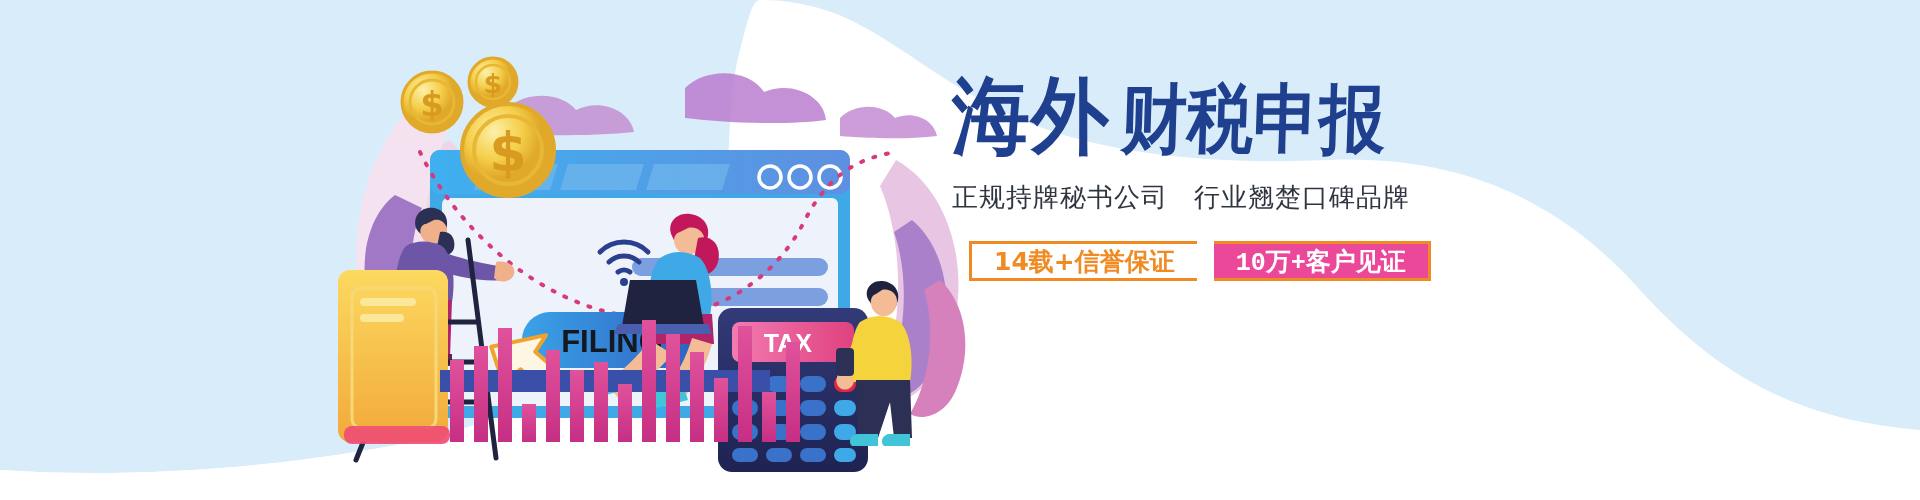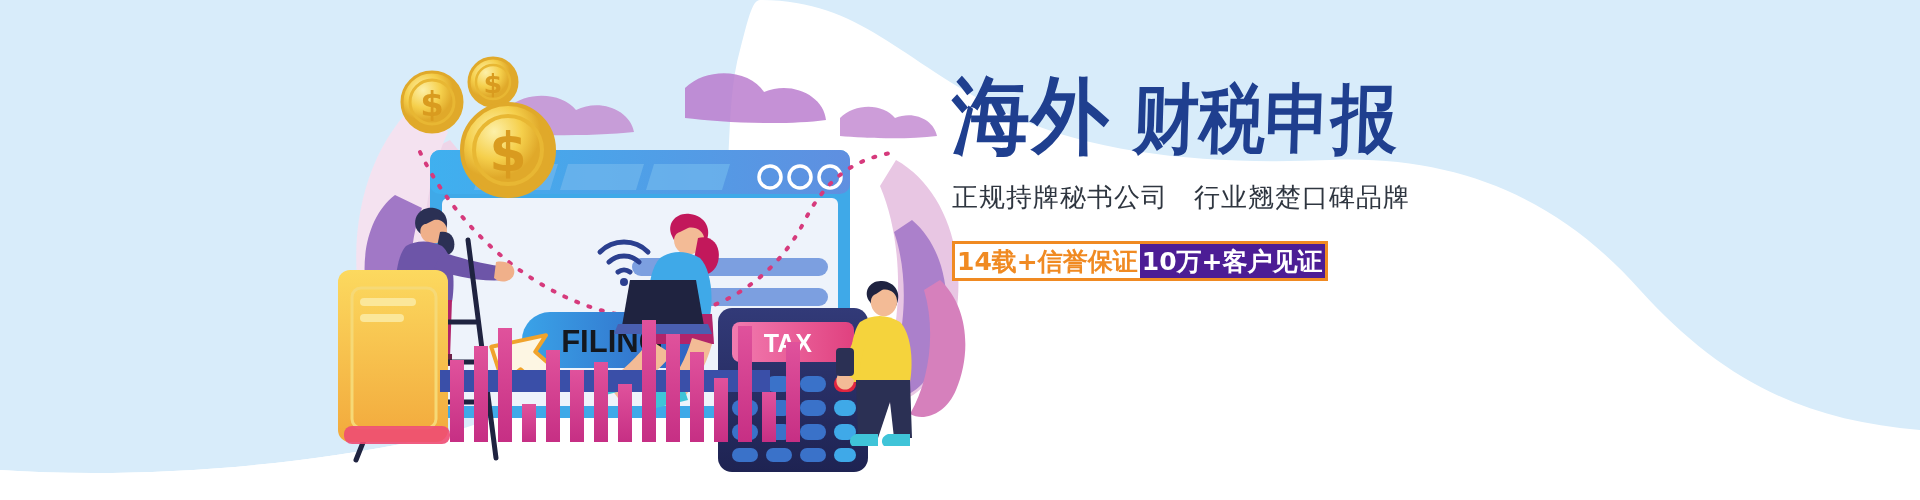--- a/index.html
+++ b/index.html
@@ -24,21 +24,21 @@
     width:680px; height:420px;
   }
   .illus svg{ display:block; width:680px; height:420px; overflow:visible; }
 
   
   .copy{
     position:absolute; left:952px; top:80px;
     width:640px;
   }
   .headline{
-    display:flex; align-items:flex-end; gap:16px;
+    display:flex; align-items:flex-end; gap:4px;
     line-height:1;
     white-space:nowrap;
   }
   .headline .hl-a{
     font-size:78px;
     font-weight:bold;
     color:#1f3f8f;
     letter-spacing:1px;
     font-family:"DejaVu Sans","Liberation Sans",sans-serif;
     transform:scaleY(1.08);
@@ -65,36 +65,38 @@
   .subhead .gap{ display:inline-block; width:26px; }
 
   .badges{
     margin-top:26px;
     display:flex; align-items:stretch;
   }
   .badge{
     height:40px;
     display:flex; align-items:center; justify-content:center;
     font-size:25px; font-weight:bold;
-    padding:0 2px;
+    padding:0 22px;
     letter-spacing:0px;
     white-space:nowrap;
     font-family:"DejaVu Sans","Liberation Sans",sans-serif;
+    margin-left:17px;
   }
   .badge-outline{
     background:#ffffff;
     color:#f08a22;
     border:3px solid #f08a22;
     border-right:none;
   }
   .badge-solid{
-    background:#4c1d95;
+    background:#ec4899;
     color:#ffffff;
     border:3px solid #f08a22;
     border-left:none;
+    font-family:Liberation Mono, monospace;
   }
 </style>
 </head>
 <body>
 
 <div class="banner">
 
   <div class="bg-layer">
     <svg viewBox="0 0 1920 500" xmlns="http://www.w3.org/2000/svg">
       <rect x="0" y="0" width="1920" height="500" fill="#d8ecfa"></rect>

